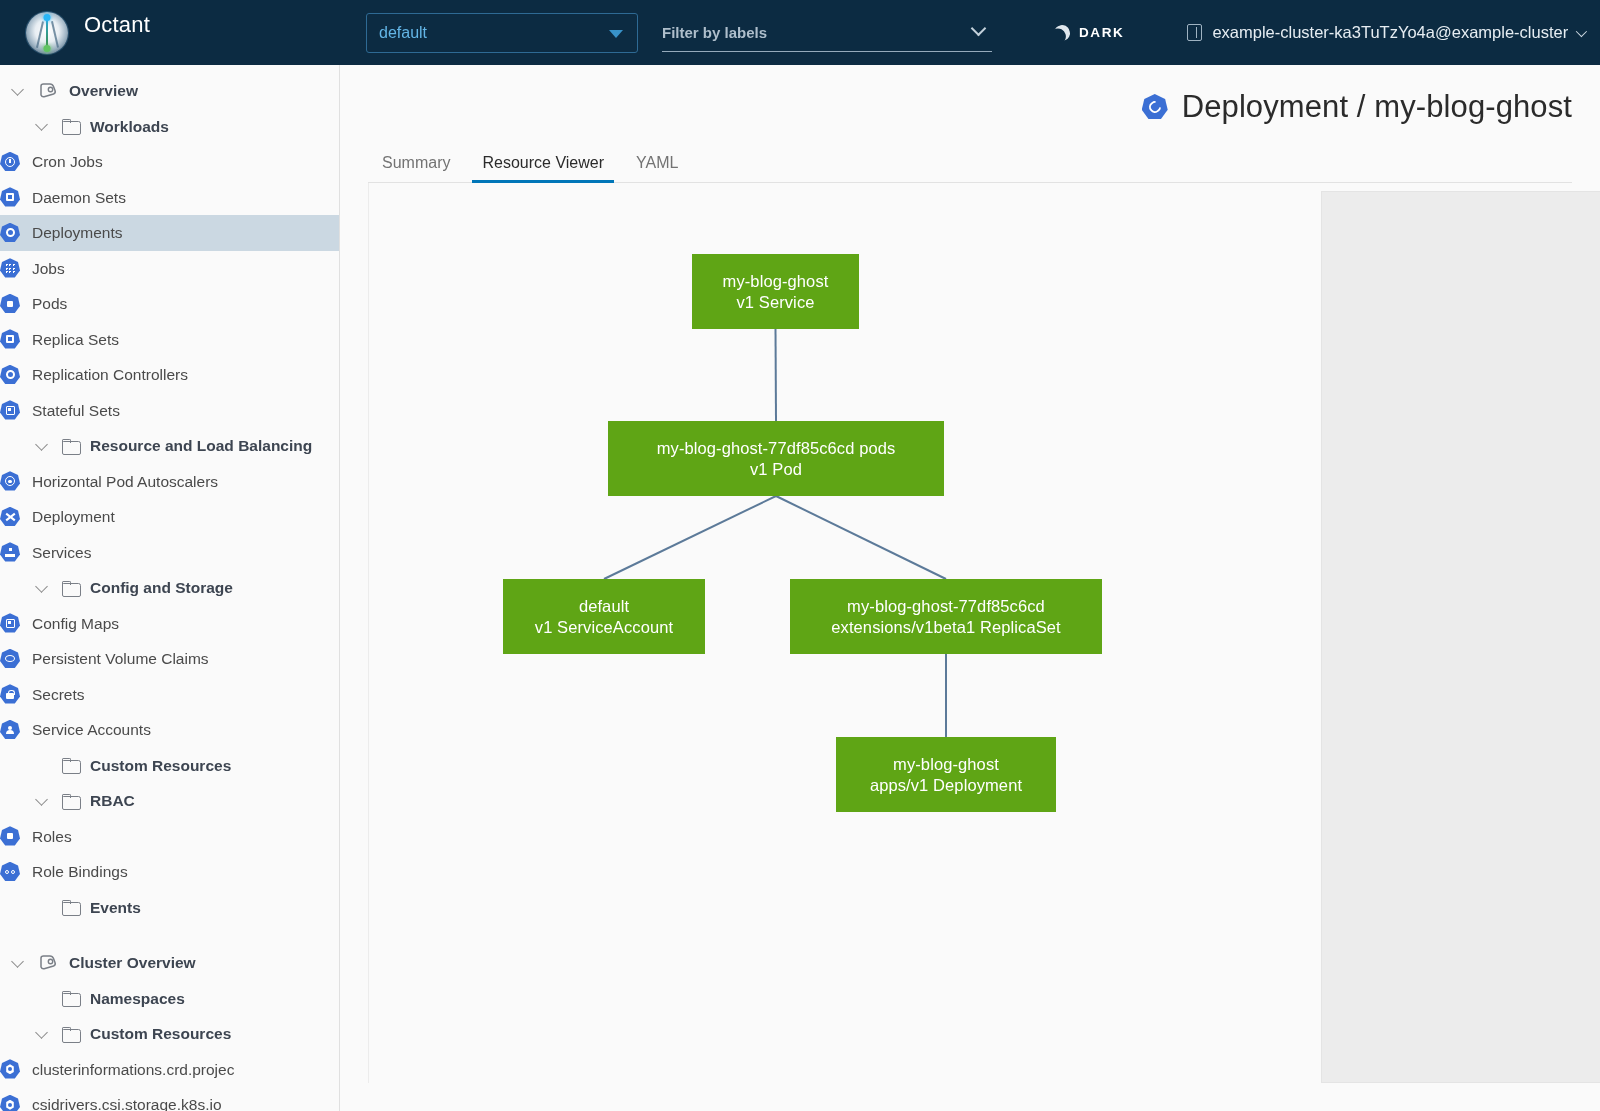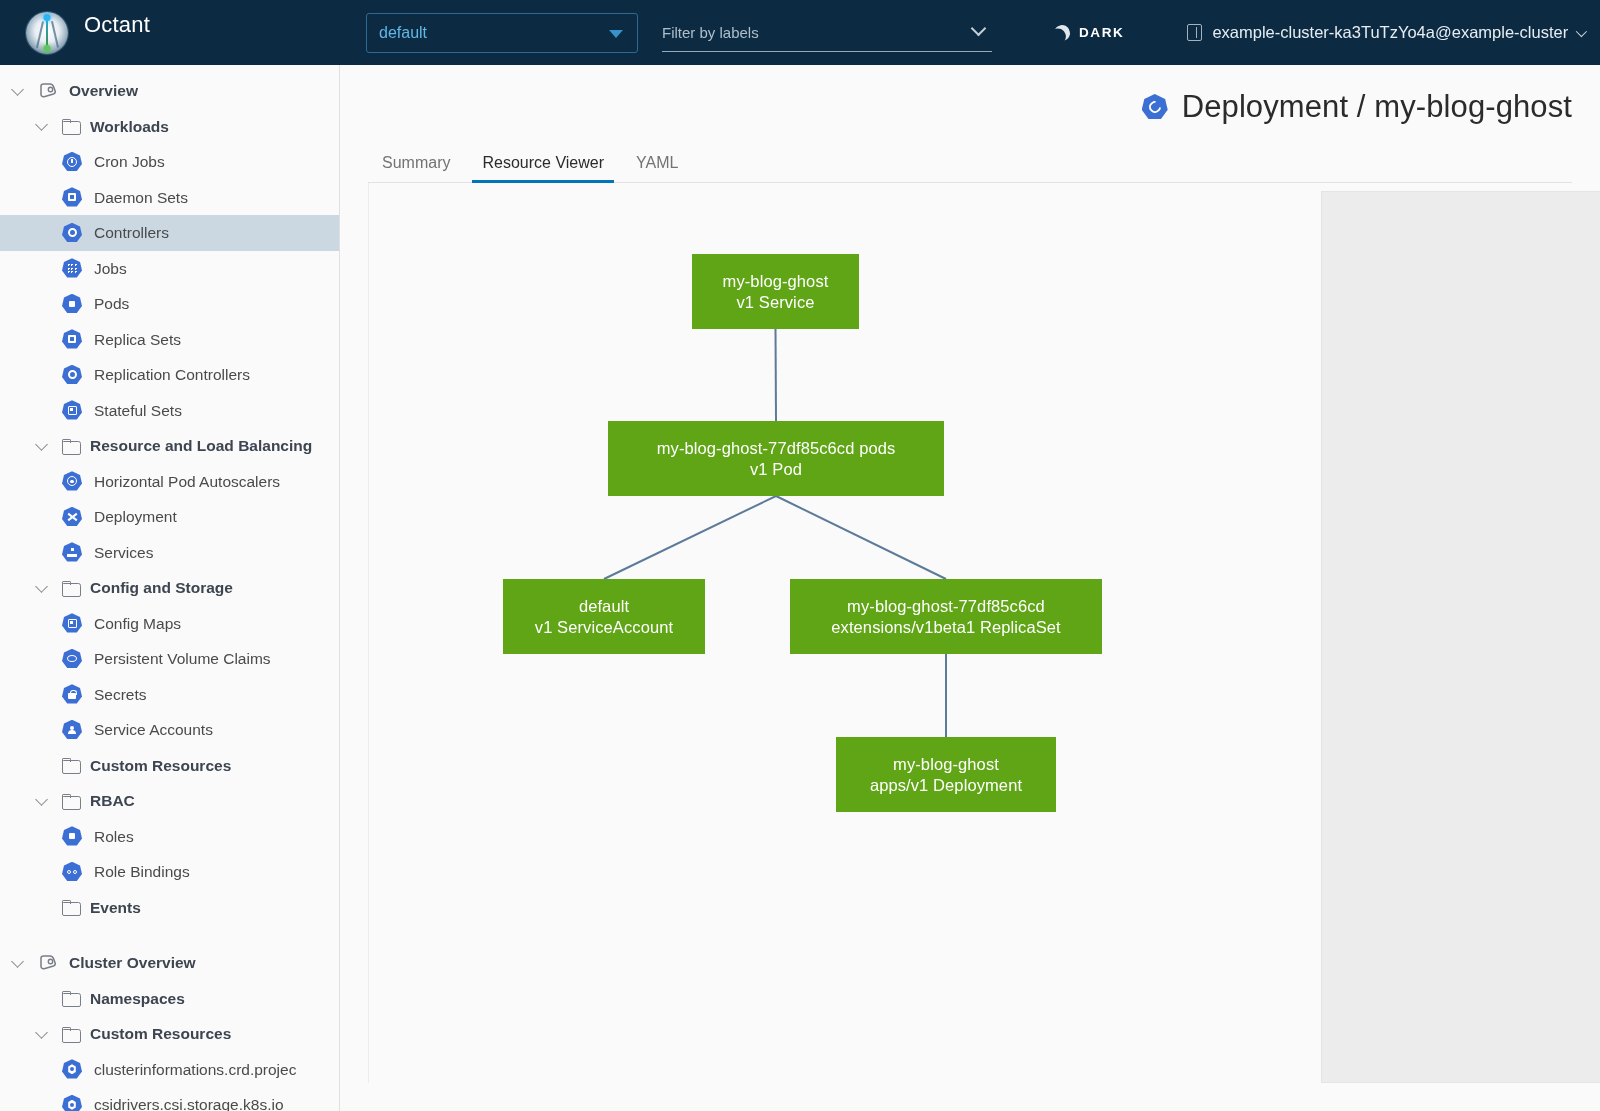--- a/index.html
+++ b/index.html
@@ -56,21 +56,21 @@
   #ns-select .caret {
     position: absolute; right: 14px; top: 50%; margin-top: -3px;
     width: 0; height: 0; border-left: 7px solid transparent;
     border-right: 7px solid transparent; border-top: 8px solid #3892c9;
   }
 
   
   #label-filter {
     width: 330px; height: 38px; margin-left: 24px;
     border-bottom: 1px solid #95aabb;
-    display: flex; align-items: center; position: relative;
+    display: flex; align-items: center; position: relative; font-weight: bold;
   }
   #label-filter .lf-placeholder { color: #aebecb; font-size: 15px; }
   #label-filter .chev {
     position: absolute; right: 8px; top: 9px; width: 11px; height: 11px;
     border-right: 2px solid #c3d0da; border-bottom: 2px solid #c3d0da;
     transform: rotate(45deg);
   }
 
   
   #dark-toggle {
@@ -256,21 +256,21 @@
   .ic-k8s .hept .cron {
     width: 10px; height: 10px; border: 1.6px solid #fff; border-radius: 50%; position: relative;
   }
   .ic-k8s .hept .cron::after {
     content:""; position:absolute; left:3.2px; top:1.5px; width:1.5px; height:3.5px; background:#fff;
   }
 
   
   .lvl0 { padding-left: 12px; }
   .lvl1 { padding-left: 36px; }
-  .lvl2 { padding-left: 62px; }
+  .lvl2 { }
   .nav-spacer { height: 20px; }
 
   
   #main {
     flex: 1 1 auto; height: 1046px; background: #fafafa;
     padding: 24px 28px 0 28px; overflow: hidden; position: relative;
   }
   #page-head { display: flex; align-items: center; margin-bottom: 18px; justify-content: flex-end; }
   #page-head .title-icon {
     width: 26px; height: 26px; flex: 0 0 26px; margin-right: 14px;
@@ -390,21 +390,21 @@
           </span>
         </span>
         <span class="nav-label">Daemon Sets</span>
       </div>
       <div class="nav-row lvl2 selected">
         <span class="ic-k8s">
           <span class="hept">
             <span class="ring"></span>
           </span>
         </span>
-        <span class="nav-label">Controllers</span>
+        <span class="nav-label">Deployments</span>
       </div>
       <div class="nav-row lvl2">
         <span class="ic-k8s">
           <span class="hept">
             <span class="dots"></span>
           </span>
         </span>
         <span class="nav-label">Jobs</span>
       </div>
       <div class="nav-row lvl2">

